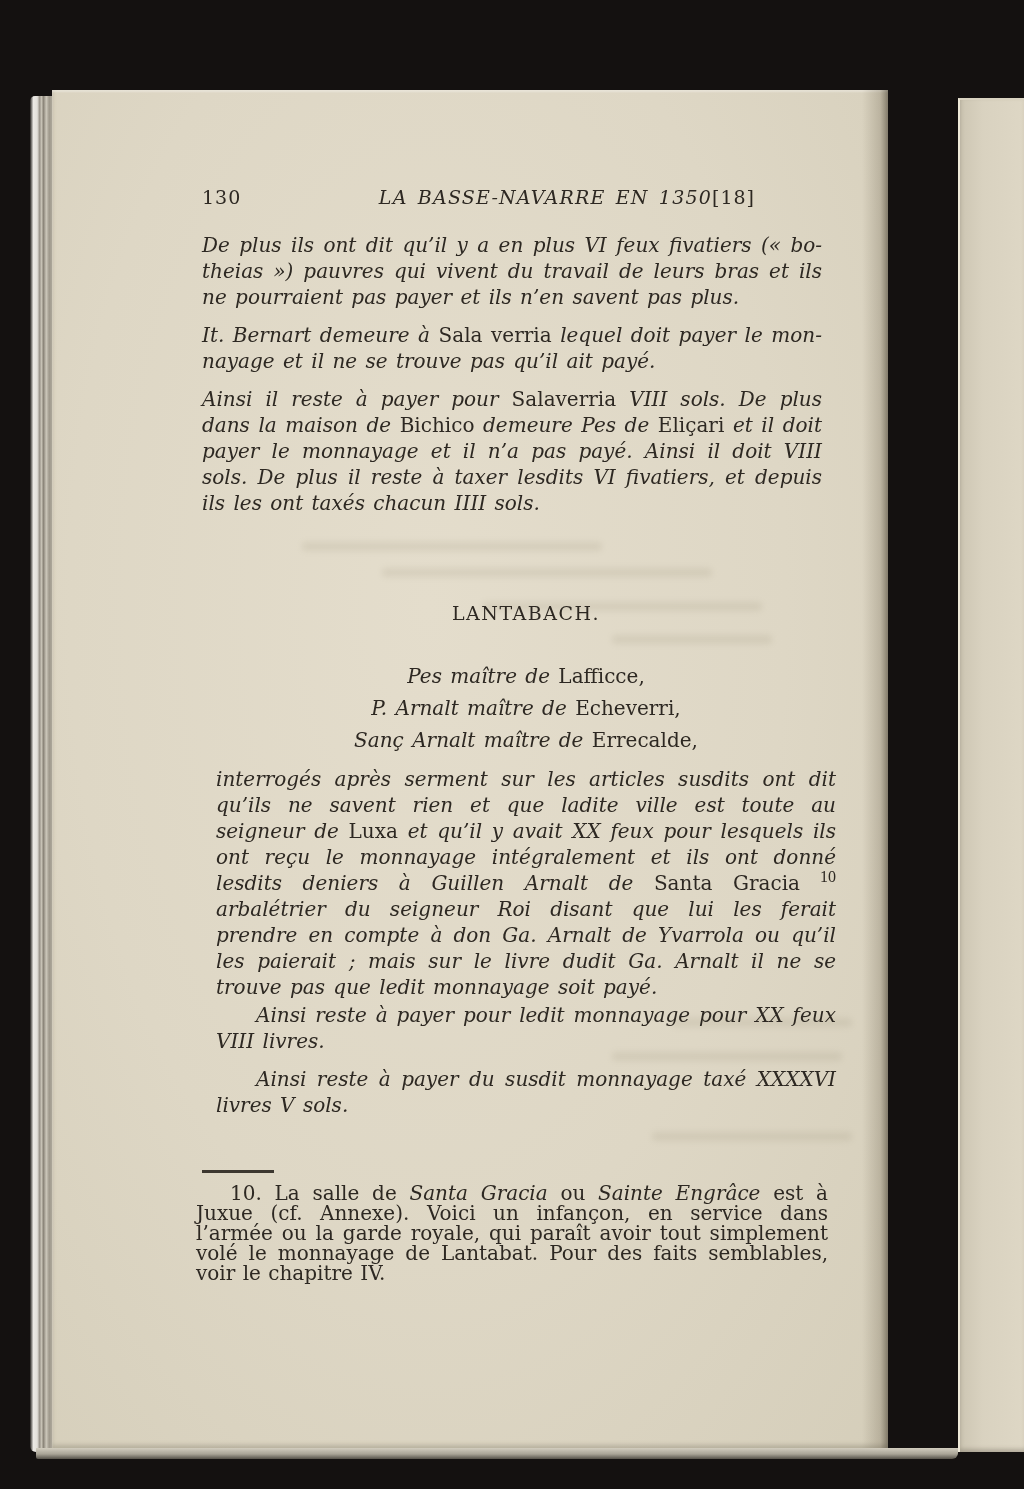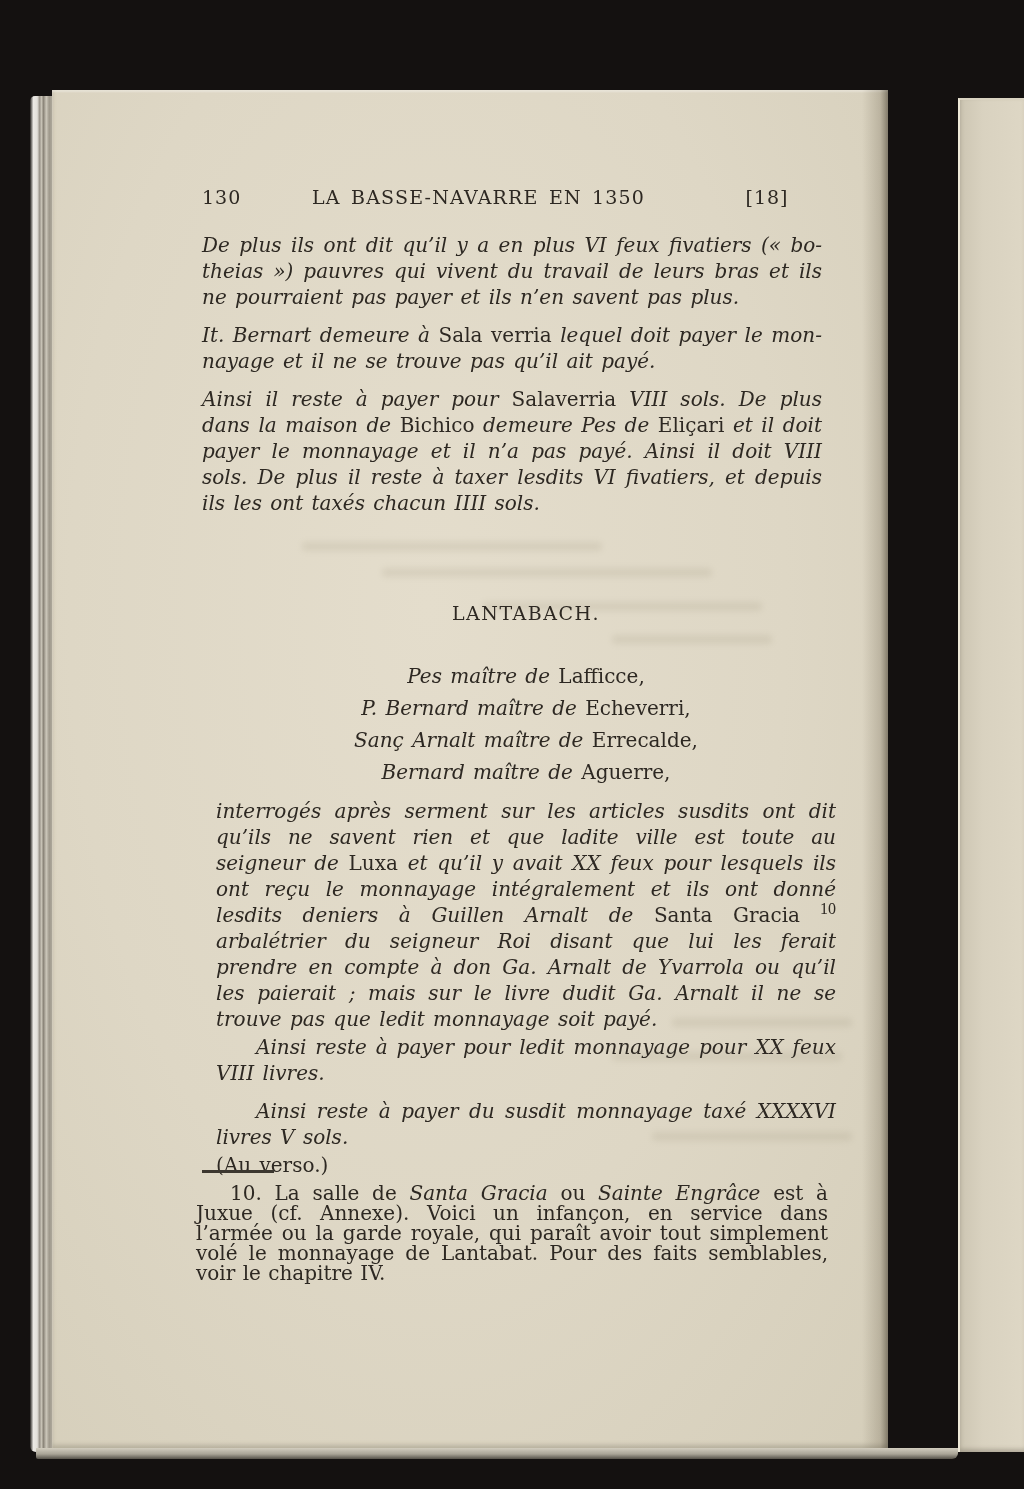--- a/index.html
+++ b/index.html
@@ -51,22 +51,22 @@
   }
   .flow-top{position:absolute;left:0;top:94px;width:620px;}
   .flow-mid{position:absolute;left:14px;top:510px;width:620px;}
   .footnote-block{position:absolute;left:-6px;top:1080px;width:632px;}
 
   .page-header{
     display:flex;align-items:baseline;
     font-size:19px;line-height:26px;margin-bottom:22px;
   }
   .page-header .pgnum{width:110px;letter-spacing:1px;}
-  .page-header .title{flex:1;text-align:left;letter-spacing:1.2px;word-spacing:3px;}
-  .page-header .folio{width:110px;text-align:center;letter-spacing:1px;}
+  .page-header .title{flex:1;text-align:right;letter-spacing:1.2px;word-spacing:3px;font-style:italic;}
+  .page-header .folio{width:110px;text-align:left;letter-spacing:1px;}
 
   p.para{
     margin:0 0 12px 0;
     font-size:20px;line-height:26px;
     font-style:italic;text-align:justify;word-spacing:2px;
   }
   p.para.tight{margin-bottom:2px;}
   p.para.indent{text-indent:40px;}
   .rm{font-style:normal;}
   sup.fnref{font-style:normal;font-size:16px;line-height:0;margin-left:20px;font-family:Liberation Serif, serif;}
@@ -121,29 +121,27 @@
       <p class="para"><span class="">De plus ils ont dit qu’il y a en plus VI feux fivatiers (« bo­theias ») pauvres qui vivent du travail de leurs bras et ils ne pourraient pas payer et ils n’en savent pas plus.</span></p>
       <p class="para"><span class="">It. Bernart demeure à </span><span class="rm">Sala verria</span><span class=""> lequel doit payer le mon­nayage et il ne se trouve pas qu’il ait payé.</span></p>
       <p class="para"><span class="">Ainsi il reste à payer pour </span><span class="rm">Salaverria</span><span class=""> VIII sols. De plus dans la maison de </span><span class="rm">Bichico</span><span class=""> demeure Pes de </span><span class="rm">Eliçari</span><span class=""> et il doit payer le monnayage et il n’a pas payé. Ainsi il doit VIII sols. De plus il reste à taxer lesdits VI fivatiers, et depuis ils les ont taxés chacun IIII sols.</span></p>
     </div>
 
     <div class="flow-mid">
       <p class="section-heading">LANTABACH.</p>
 
       <div class="names">
         <p class="name-line"><span class="">Pes maître de </span><span class="rm">Lafficce,</span></p>
-        <p class="name-line"><span class="">P. Bernard maître de </span><span class="rm">Echeverri,</span></p>
+        <p class="name-line"><span class="">P. Arnalt maître de </span><span class="rm">Echeverri,</span></p>
         <p class="name-line"><span class="">Sanç Arnalt maître de </span><span class="rm">Errecalde,</span></p>
-        <p class="name-line"><span class="">Bernard maître de </span><span class="rm">Aguerre,</span></p>
       </div>
 
       <p class="para tight"><span class="">interrogés après serment sur les articles susdits ont dit qu’ils ne savent rien et que ladite ville est toute au seigneur de </span><span class="rm">Luxa</span><span class=""> et qu’il y avait XX feux pour lesquels ils ont reçu le monnayage intégralement et ils ont donné lesdits deniers à Guillen Arnalt de </span><span class="rm">Santa Gracia</span><sup class="fnref">10</sup><span class=""> arbalétrier du seigneur Roi disant que lui les ferait prendre en compte à don Ga. Arnalt de Yvarrola ou qu’il les paierait ; mais sur le livre dudit Ga. Arnalt il ne se trouve pas que ledit monnayage soit payé.</span></p>
       <p class="para indent"><span class="">Ainsi reste à payer pour ledit monnayage pour XX feux VIII livres.</span></p>
       <p class="para indent tight"><span class="">Ainsi reste à payer du susdit monnayage taxé XXXXVI li­vres V sols.</span></p>
-      <p class="para"><span class="rm">(Au verso.)</span></p>
     </div>
 
     <div class="footnote-block">
       <div class="footnote-rule"></div>
       <p class="footnote-text"><span class="">10. La salle de </span><span class="it">Santa Gracia</span><span class=""> ou </span><span class="it">Sainte Engrâce</span><span class=""> est à Juxue (cf. Annexe). Voici un infançon, en service dans l’armée ou la garde royale, qui paraît avoir tout simplement volé le monnayage de Lantabat. Pour des faits semblables, voir le chapitre IV.</span></p>
     </div>
 
   </div>
 
   <div class="gutter-shade"></div>

